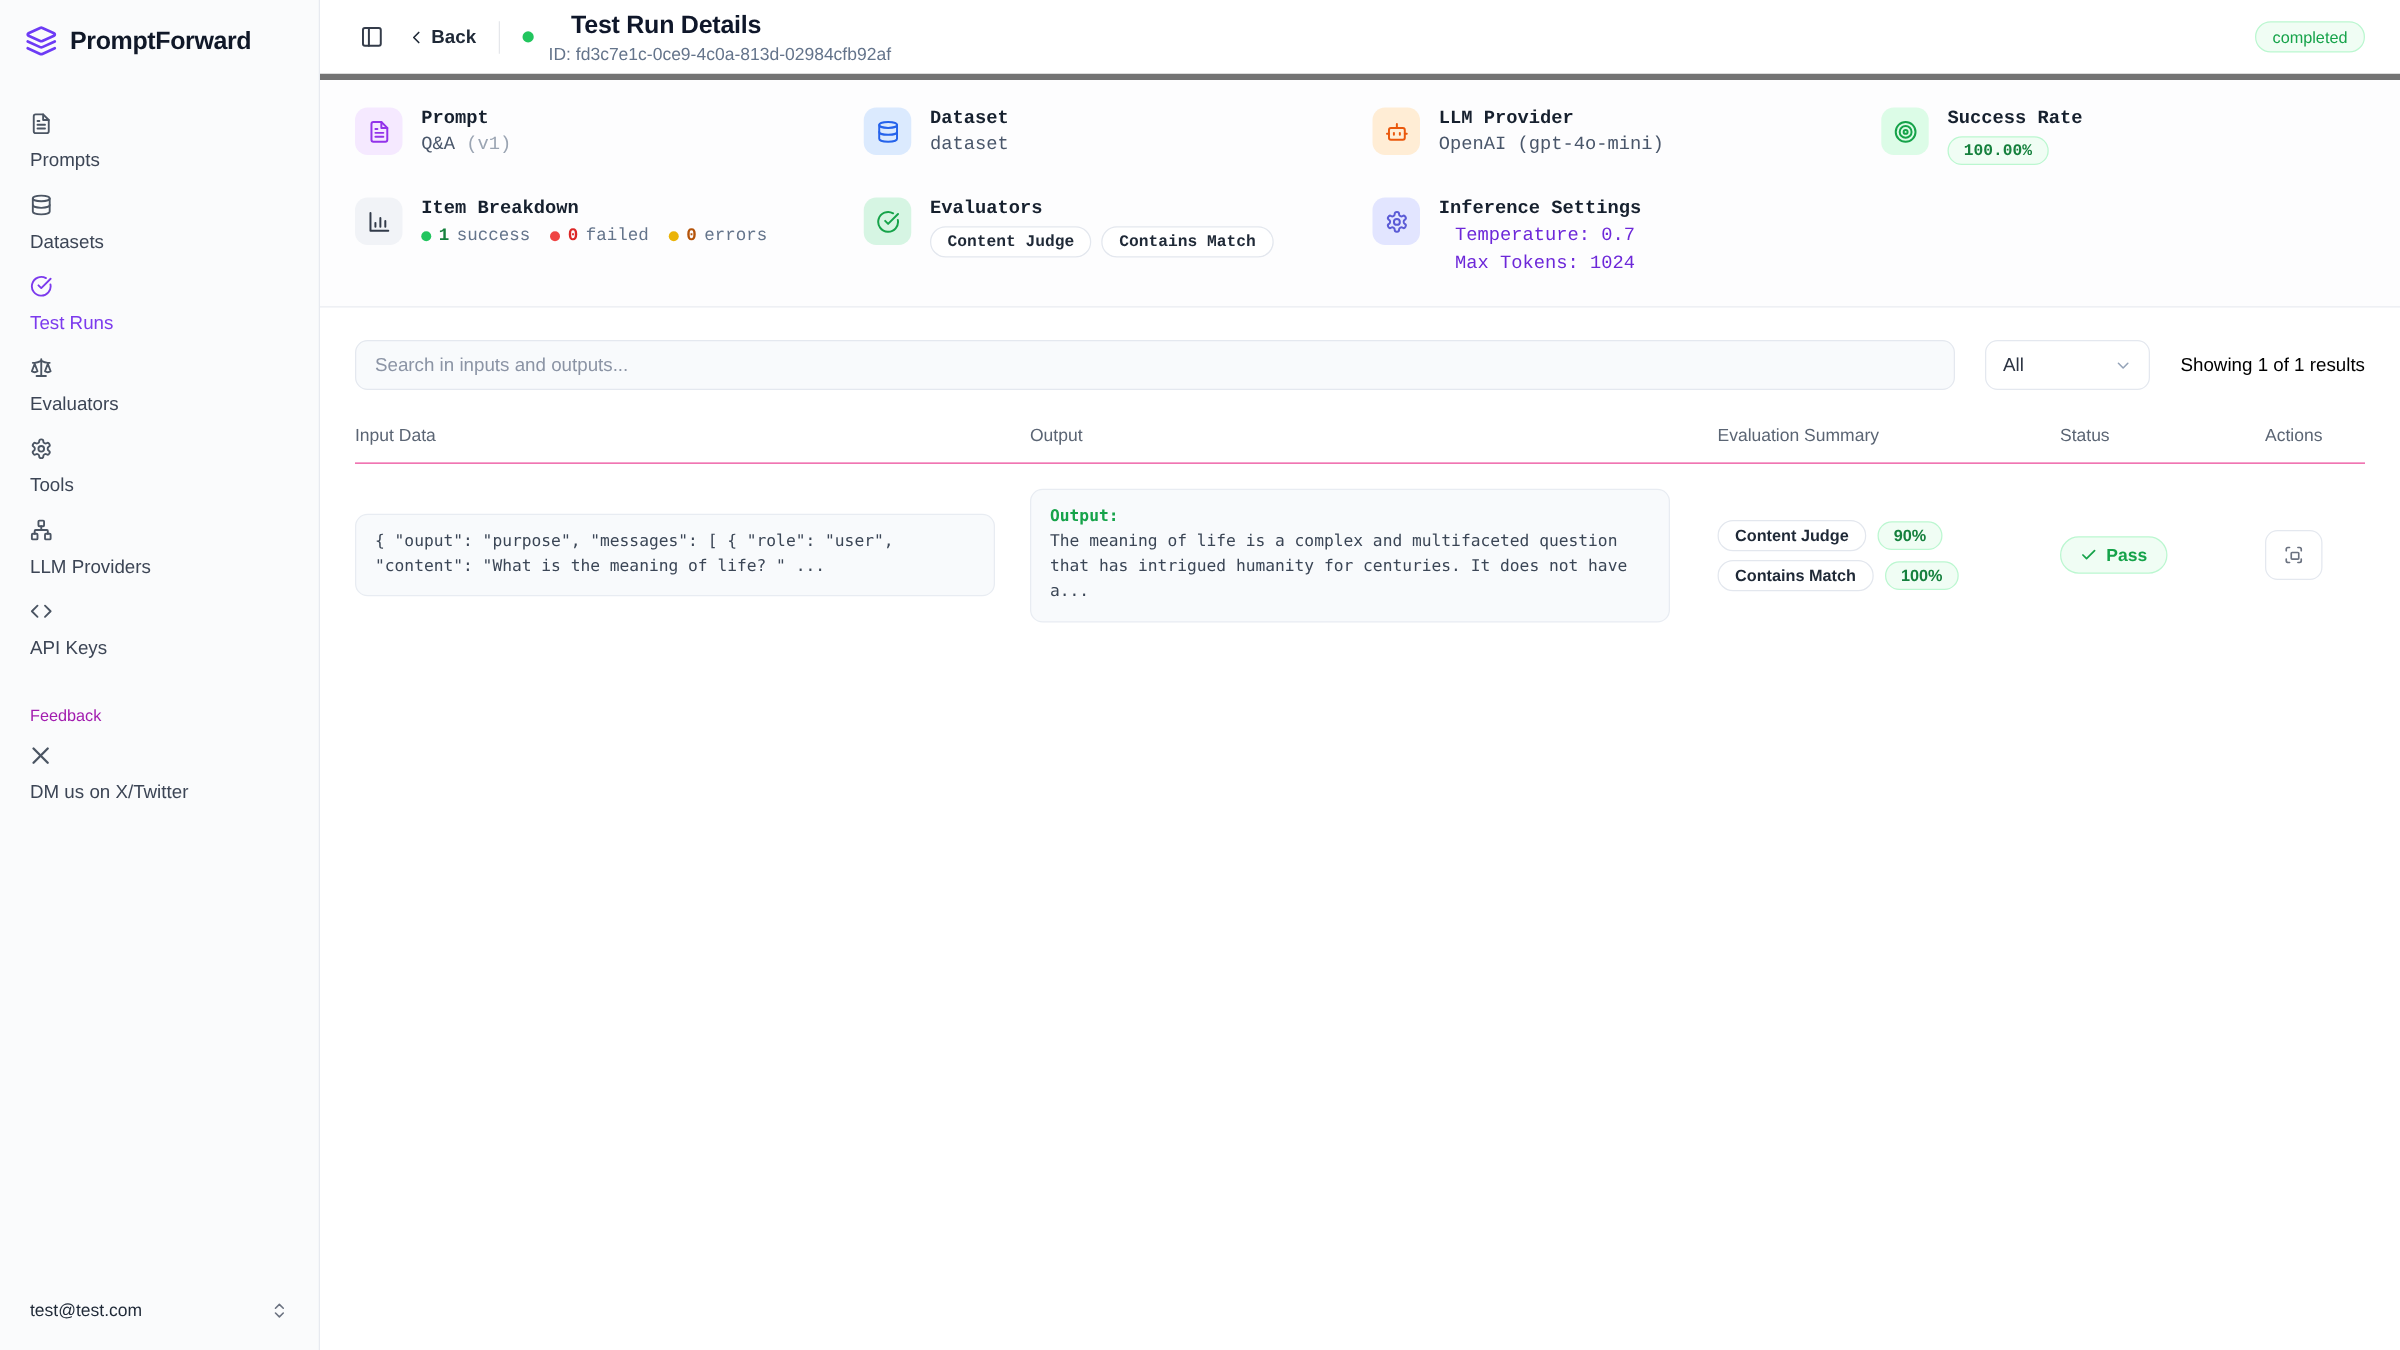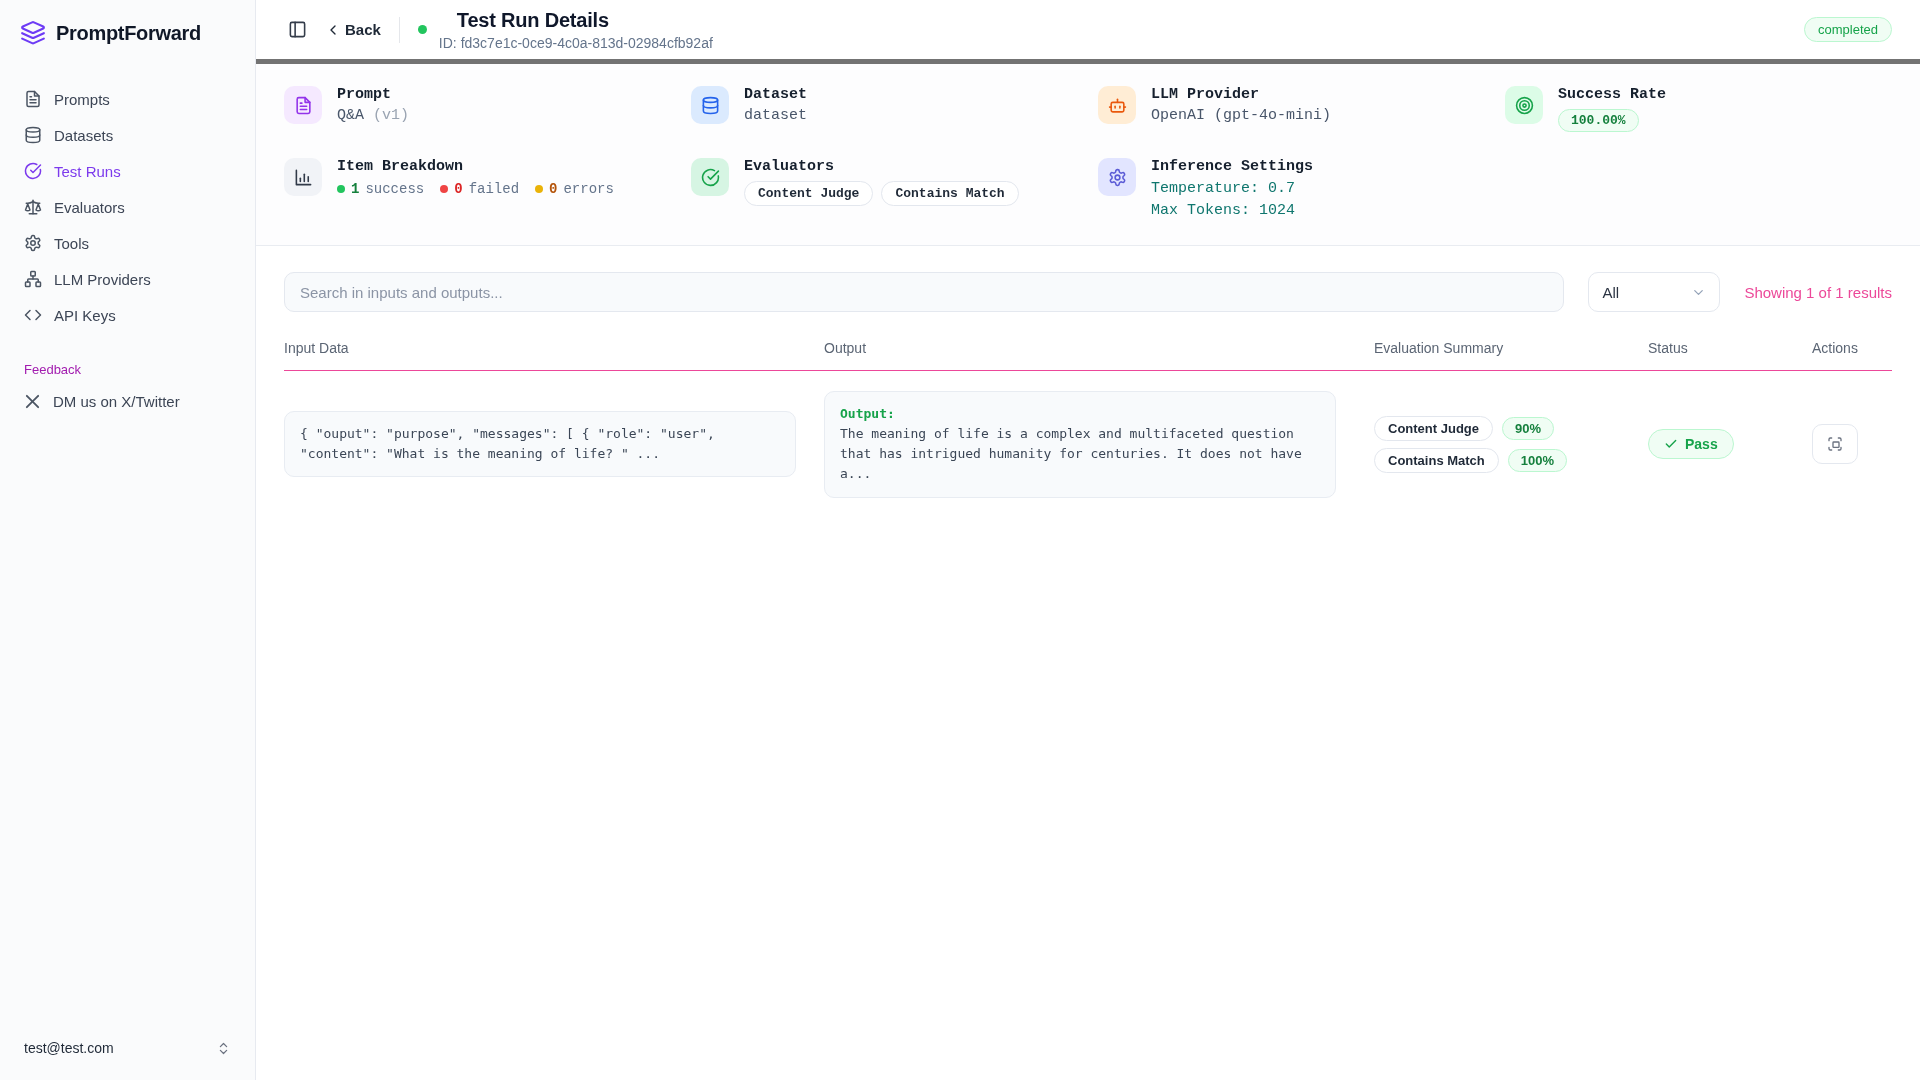--- a/index.html
+++ b/index.html
@@ -16,23 +16,23 @@
     width:256px; min-width:256px; height:100%;
     background:#fafbfc; border-right:1px solid #e7eaf0;
     display:flex; flex-direction:column;
     padding:18px 14px 14px 14px;
   }
   .logo-row { display:flex; align-items:center; gap:10px; padding:2px 6px 6px 6px; }
   .logo-ic { color:#6d3bf5; }
   .logo-text { font-size:20px; font-weight:700; color:#101828; letter-spacing:-0.3px; }
   .nav { margin-top:30px; display:flex; flex-direction:column; gap:2px; }
   .nav-item {
-    display:flex; align-items:flex-end; gap:12px;
+    display:flex; align-items:flex-start; gap:12px;
     padding:8px 10px; border-radius:8px; cursor:pointer;
-    font-size:15px; color:#3c4555;
+    font-size:15px; color:#3c4555;flex-direction:column;
   }
   .nav-item .nav-ic { color:#4b5563; }
   .nav-item.active { color:#7c3aed; }
   .nav-item.active .nav-ic { color:#7c3aed; }
   .section-label {
     margin:30px 0 8px 10px; font-size:13px; color:#a21caf;
   }
   .spacer { flex:1; }
   .user-row {
     display:flex; align-items:center; justify-content:space-between;
@@ -96,37 +96,37 @@
     display:inline-block; padding:4px 13px; border-radius:999px;
     background:#ffffff; border:1px solid #e3e7ee; color:#1f2937;
     font-size:13px; font-weight:600;
   }
   .breakdown { display:flex; gap:16px; margin-top:6px; font-size:14px; color:#64748b; align-items:center; }
   .bd-item { display:flex; align-items:center; gap:6px; }
   .bd-dot { width:8px; height:8px; border-radius:50%; }
   .bd-dot.ok { background:#22c55e; } .bd-count.ok { color:#15803d; font-weight:700; }
   .bd-dot.bad { background:#ef4444; } .bd-count.bad { color:#dc2626; font-weight:700; }
   .bd-dot.warn { background:#eab308; } .bd-count.warn { color:#b45309; font-weight:700; }
-  .inf-line { font-size:15px; color:#0f766e; margin-top:5px; }
+  .inf-line { font-size:15px; color:#6d28d9; margin-top:5px;margin-left:13px; }
 
   
   .controls { display:flex; align-items:center; gap:24px; margin:26px 28px 0 28px; }
   .search-input {
     flex:1; height:40px; border:1px solid #e4e8ef; border-radius:10px;
     background:#f8fafc; padding:0 15px; font-size:15px; color:#1f2937;
     font-family:inherit; outline:none;
   }
   .search-input::placeholder { color:#8b94a5; }
   .select-box {
     width:132px; height:40px; border:1px solid #e4e8ef; border-radius:10px;
     background:#ffffff; display:flex; align-items:center; justify-content:space-between;
     padding:0 13px; font-size:15px; color:#2b3342; cursor:pointer;
   }
   .select-box .nav-ic { color:#94a3b8; }
-  .results-text { font-size:15px; color:#ec4899; white-space:nowrap; }
+  .results-text { font-size:15px; color:#000000; white-space:nowrap; }
 
   
   .table { margin:28px 28px 0 28px; }
   .t-head, .t-row {
     display:grid;
     grid-template-columns:512px 512px 244px 122px 1fr;
     column-gap:28px;
   }
   .t-head { border-bottom:1px solid #ec4899; padding-bottom:14px; }
   .th { font-size:14px; color:#5b6574; font-weight:500; }

